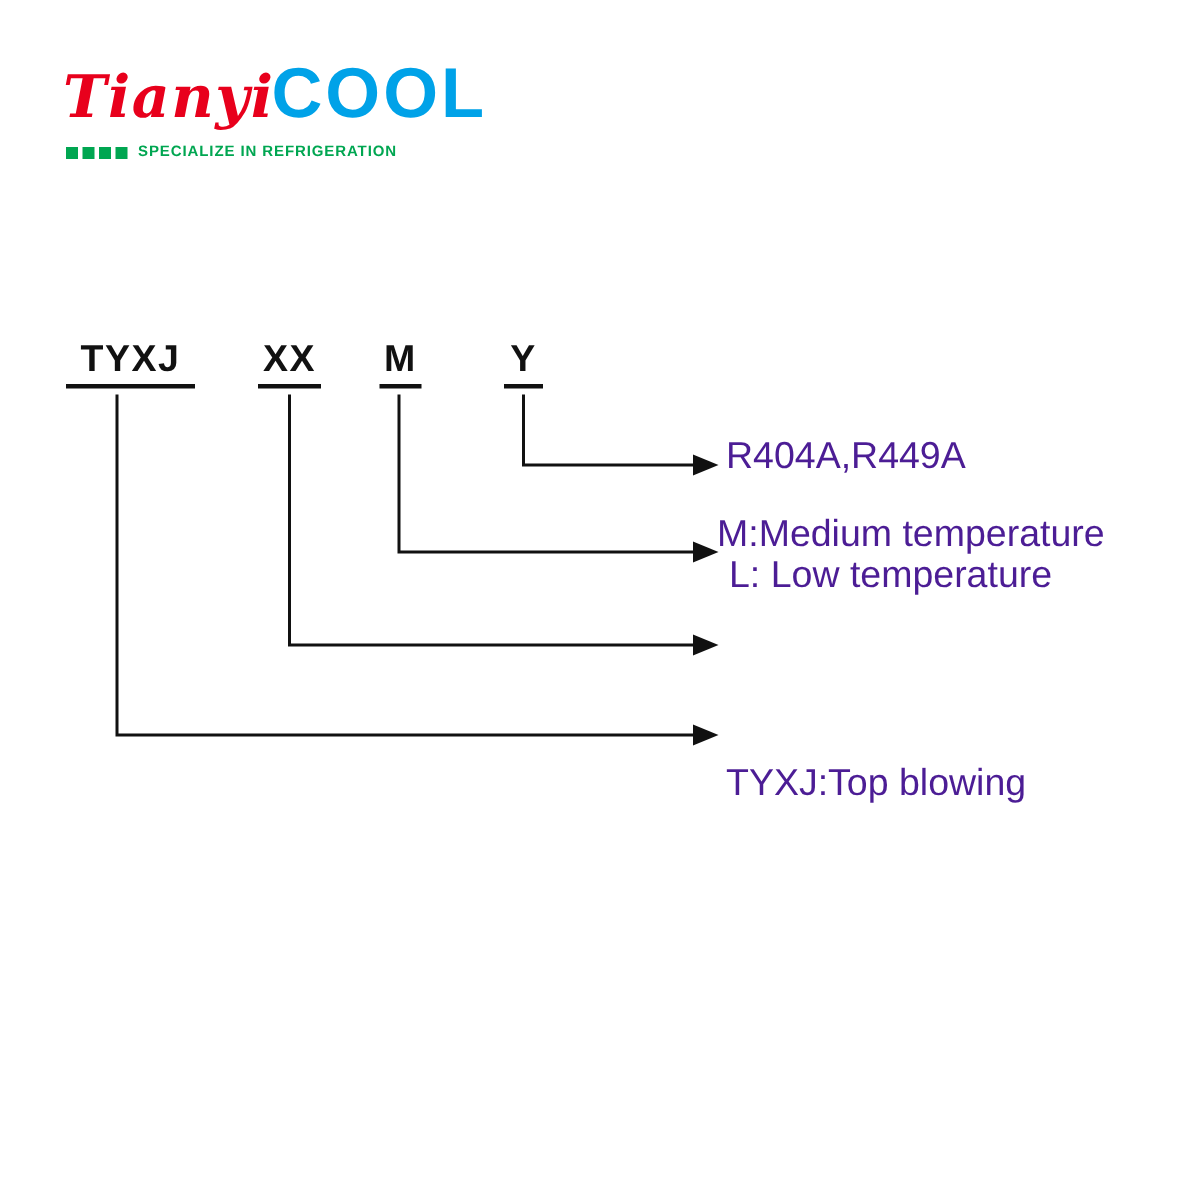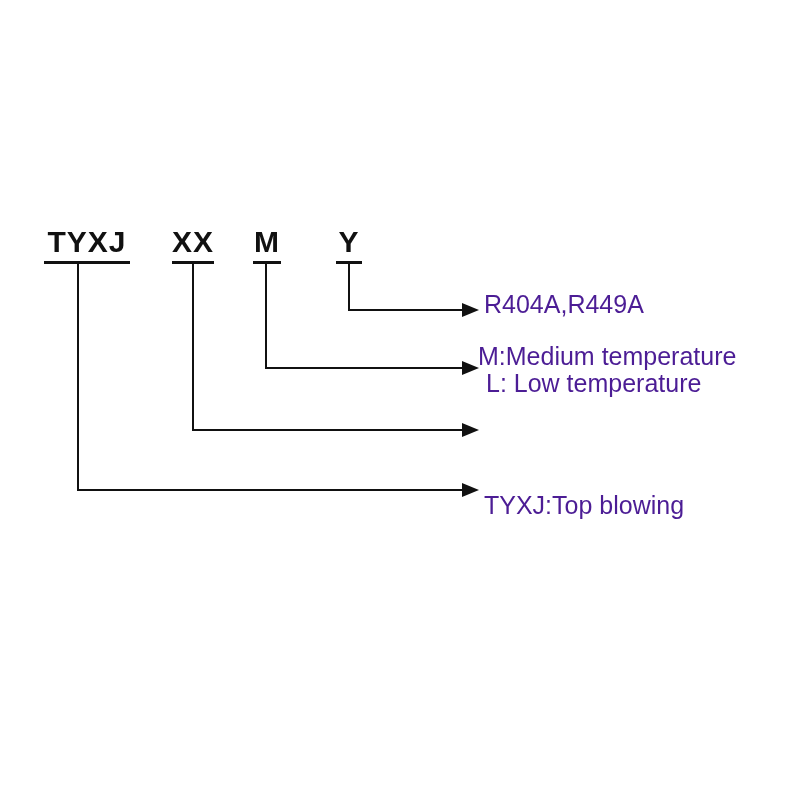--- a/index.html
+++ b/index.html
@@ -42,21 +42,21 @@
     color: #00a651;
     font-size: 10px;
     font-weight: bold;
     letter-spacing: 0.6px;
   }
 
   
   .seg {
     position: absolute;
     top: 227px;
-    font-size: 30px;
+    font-size: 25px;
     font-weight: bold;
     color: #111111;
     line-height: 1;
     text-align: center;
     border-bottom: 3px solid #111111;
     padding-bottom: 4px;
     letter-spacing: 1px;
   }
   .seg1 { left: 44px;  width: 86px; }
   .seg2 { left: 172px; width: 42px; }
@@ -76,27 +76,42 @@
     color: #4c1d95;
     font-size: 25px;
     line-height: 27px;
     white-space: nowrap;
   }
   .anno-refrigerant { left: 484px; top: 291px; }
   .anno-temp-m      { left: 478px; top: 343px; }
   .anno-temp-l      { left: 486px; top: 370px; }
   .anno-horsepower  { left: 484px; top: 417px; }
   .anno-blow-side   { left: 484px; top: 477px; line-height: 30px; }
-  .anno-blow-top    { left: 484px; top: 490px; line-height: 30px; }
+  .anno-blow-top    { left: 484px; top: 507px; line-height: 30px; }
 </style>
 </head>
 <body>
 
 <div class="page">
 
+  <div class="logo">
+    <div class="brand">
+      <span class="brand-script">Tianyi</span>
+      <span class="brand-bold">COOL</span>
+    </div>
+    <div class="tagline-row">
+      <div class="squares">
+        <span></span>
+        <span></span>
+        <span></span>
+        <span></span>
+      </div>
+      <span class="tagline">SPECIALIZE IN REFRIGERATION</span>
+    </div>
+  </div>
 
   <div class="seg seg1">TYXJ</div>
   <div class="seg seg2">XX</div>
   <div class="seg seg3">M</div>
   <div class="seg seg4">Y</div>
 
   <svg class="connectors" viewBox="0 0 800 800" xmlns="http://www.w3.org/2000/svg">
 
     <polyline points="349,263 349,310 463,310" fill="none" stroke="#111111" stroke-width="2"></polyline>
     <polygon points="462,303 479,310 462,317" fill="#111111"></polygon>

